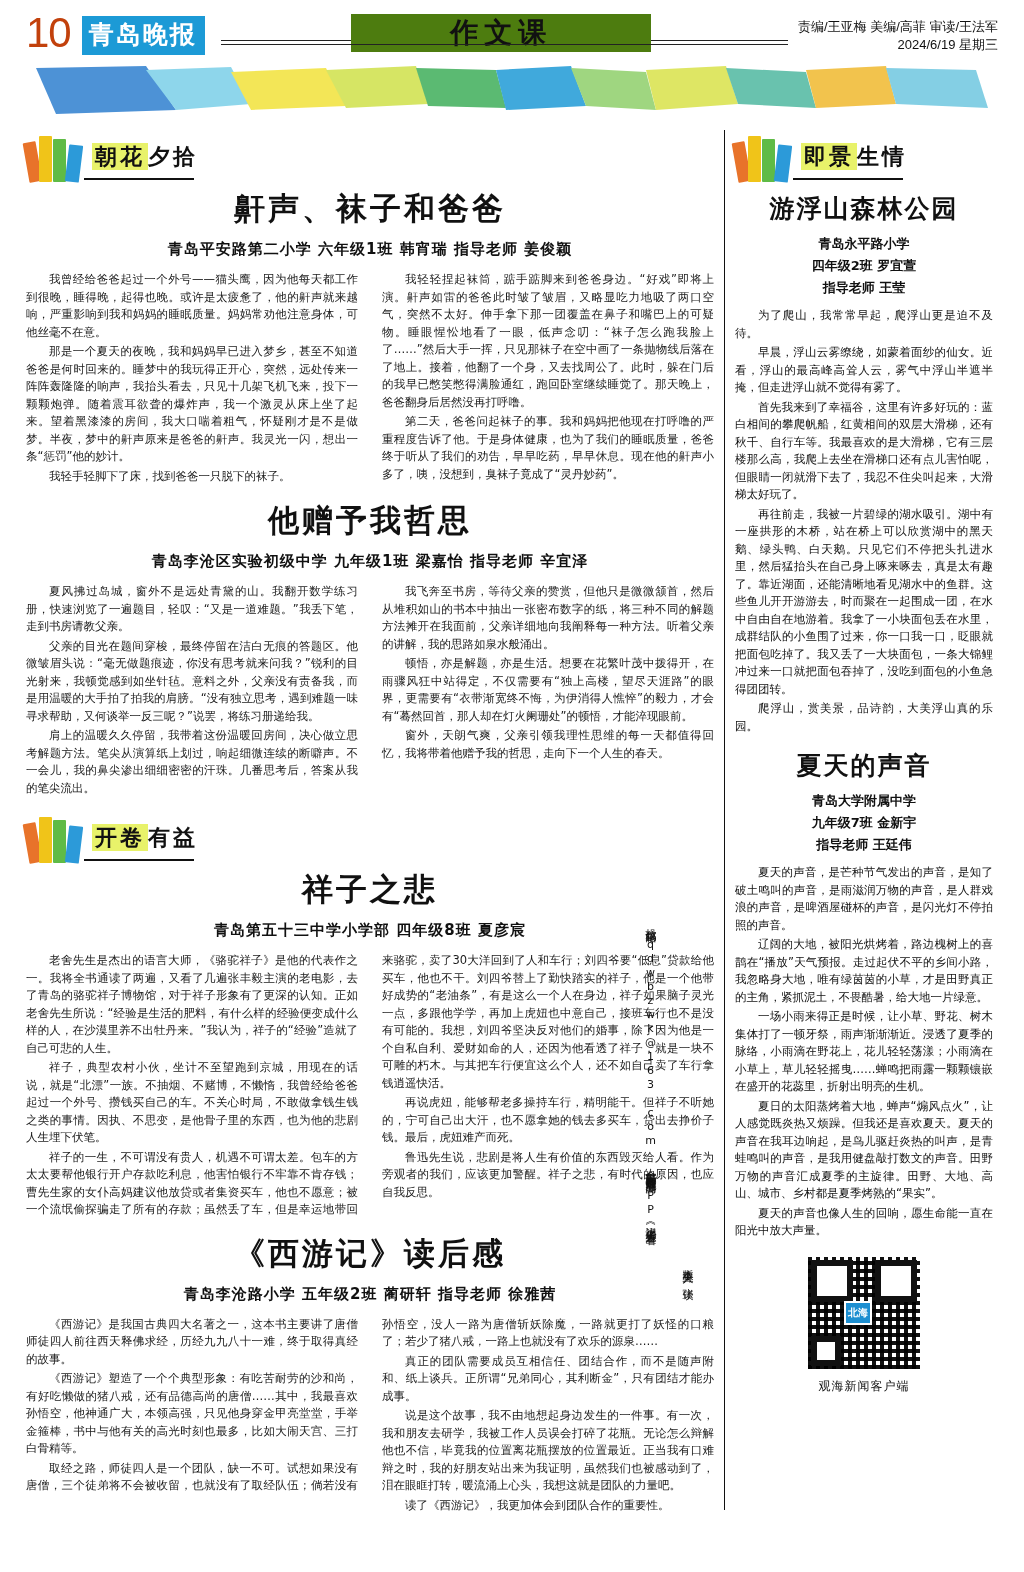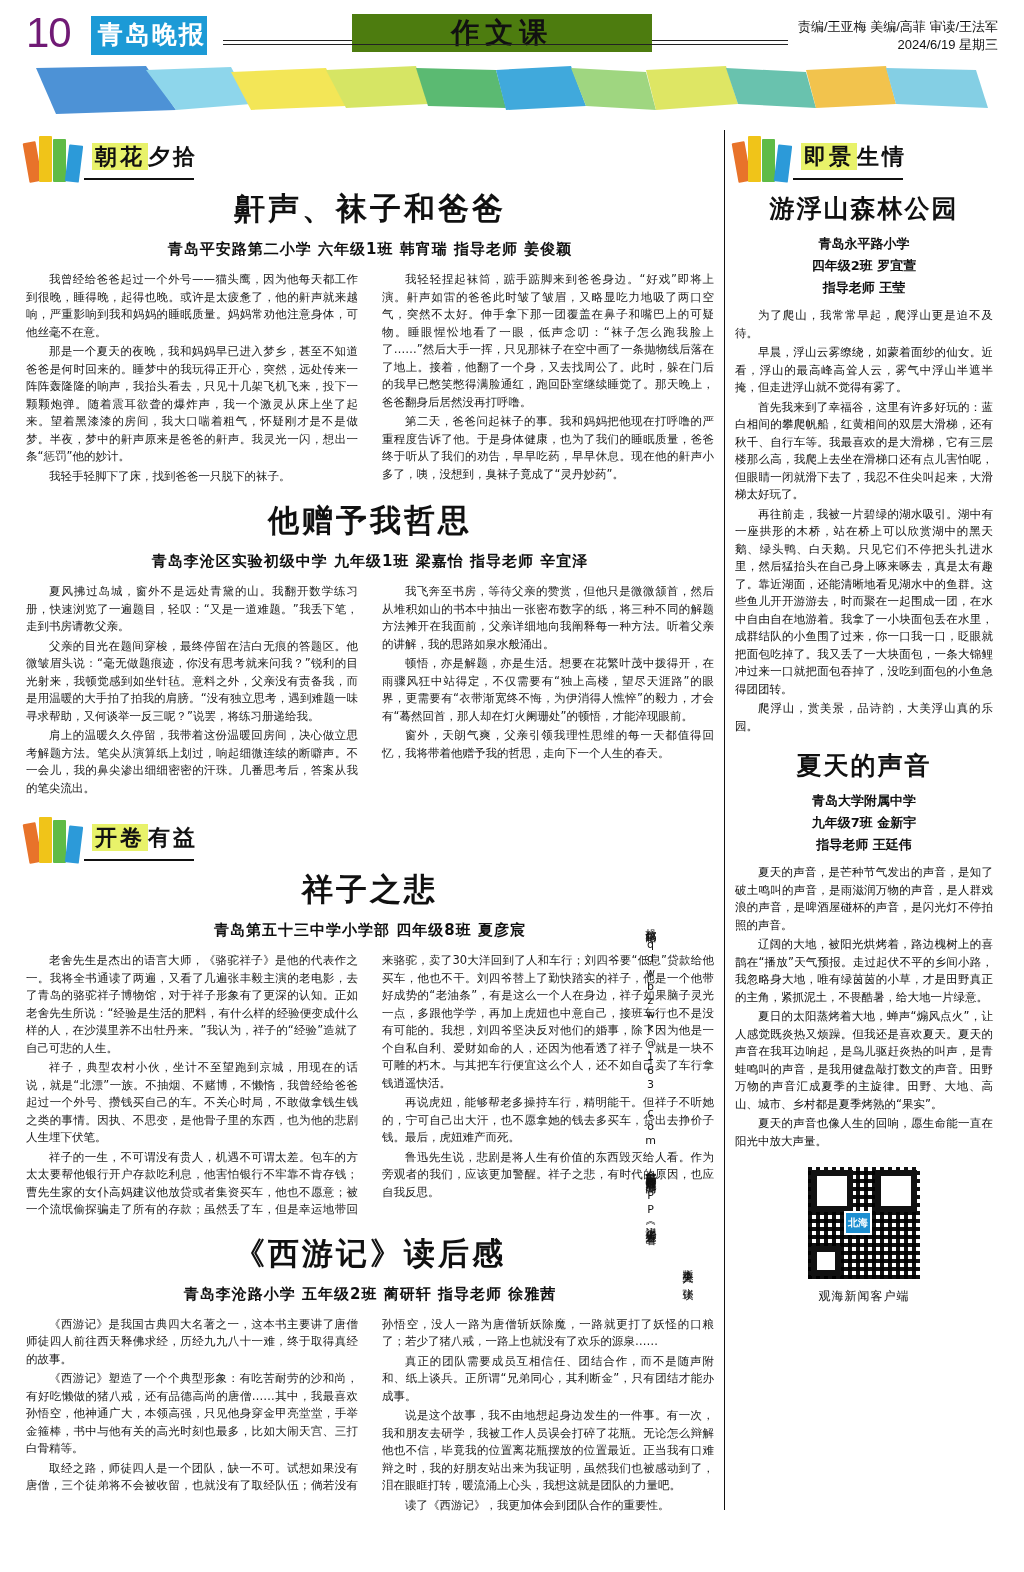--- a/index.html
+++ b/index.html
@@ -11,31 +11,31 @@
     color:#111;
     position:relative;
     overflow:hidden;
   }
   .page { position:relative; width:1024px; height:1572px; padding:0 26px; }
 
   
   .masthead { display:flex; align-items:flex-start; padding-top:10px; height:64px; }
   .folio {
     font-family:"Liberation Sans", sans-serif;
-    font-size:42px; font-weight:400; color:#701a75; line-height:46px;
-    letter-spacing:-1px; padding-right:20px;
+    font-size:42px; font-weight:400; color:#c2410c; line-height:46px;
+    letter-spacing:-1px; padding-right:11px;
   }
   .paper-name {
     background:#1c9ad6;
     color:#fff;
     font-family:"DejaVu Sans", sans-serif;
     font-weight:bold;
     font-size:25px;
     line-height:32px;
-    padding:3px 1px 4px 7px;
+    padding:3px 8px 4px 7px;
     letter-spacing:2px;
     margin-top:6px;
     white-space:nowrap;
   }
   .masthead-rule {
     flex:1;
     margin:0 10px;
     position:relative;
     height:46px;
   }
@@ -360,20 +360,21 @@
       <div class="article">
         <div class="r-title">夏天的声音</div>
         <div class="r-byline">
           <div>青岛大学附属中学</div>
           <div>九年级7班  金新宇</div>
           <div>指导老师  王廷伟</div>
         </div>
         <div class="r-body">
           <p>夏天的声音，是芒种节气发出的声音，是知了破土鸣叫的声音，是雨滋润万物的声音，是人群戏浪的声音，是啤酒屋碰杯的声音，是闪光灯不停拍照的声音。</p>
           <p>辽阔的大地，被阳光烘烤着，路边槐树上的喜鹊在“播放”天气预报。走过起伏不平的乡间小路，我忽略身大地，唯有绿茵茵的小草，才是田野真正的主角，紧抓泥土，不畏酷暑，给大地一片绿意。</p>
+          <p>一场小雨来得正是时候，让小草、野花、树木集体打了一顿牙祭，雨声渐渐渐近。浸透了夏季的脉络，小雨滴在野花上，花儿轻轻荡漾；小雨滴在小草上，草儿轻轻摇曳……蝉鸣把雨露一颗颗镶嵌在盛开的花蕊里，折射出明亮的生机。</p>
           <p>夏日的太阳蒸烤着大地，蝉声“煽风点火”，让人感觉既炎热又烦躁。但我还是喜欢夏天。夏天的声音在我耳边响起，是鸟儿驱赶炎热的叫声，是青蛙鸣叫的声音，是我用健盘敲打数文的声音。田野万物的声音汇成夏季的主旋律。田野、大地、高山、城市、乡村都是夏季烤熟的“果实”。</p>
           <p>夏天的声音也像人生的回响，愿生命能一直在阳光中放大声量。</p>
         </div>
       </div>
 
       <div class="qr-wrap">
         <div class="qr">
           <i></i>
             <b>北海</b>
         </div>

